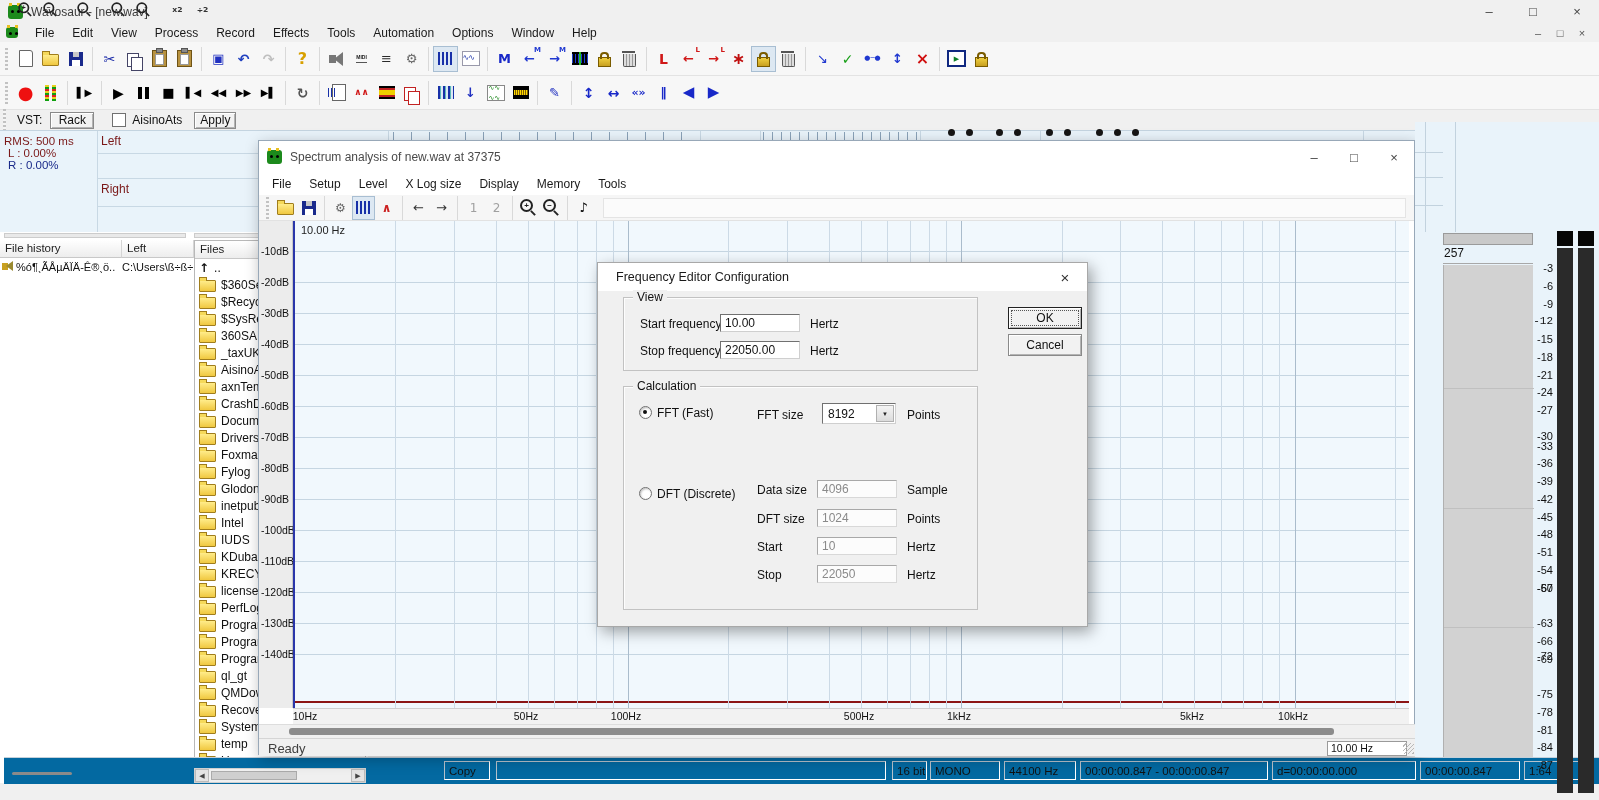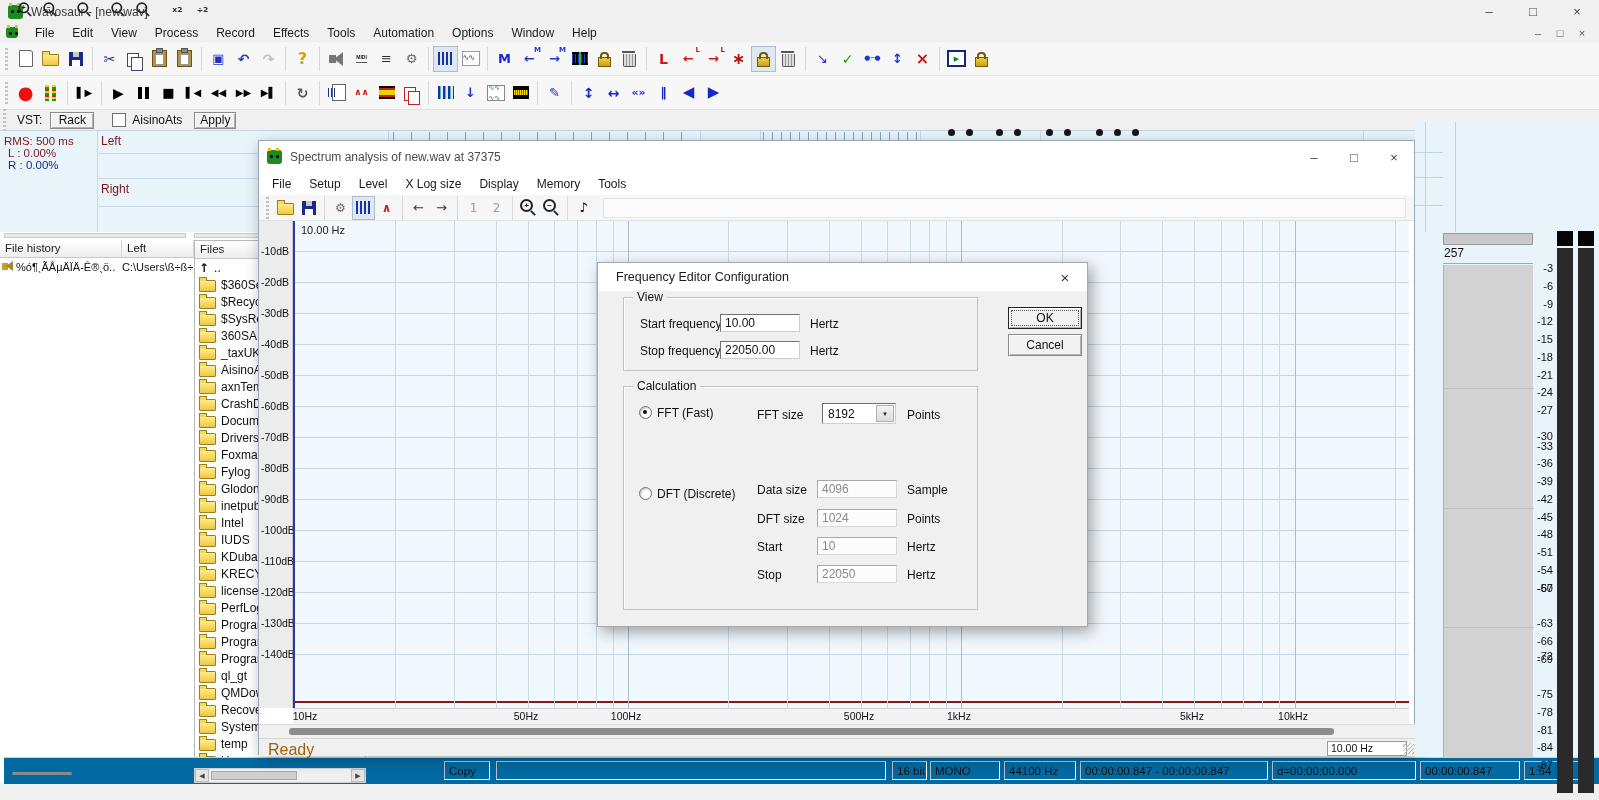--- a/index.html
+++ b/index.html
@@ -105,21 +105,21 @@
   .gl-h{position:absolute;left:0;right:0;height:1px;background:#c6d6e2;}
   .gl-v{position:absolute;top:0;bottom:0;width:1px;background:#ccdae6;}
   .gl-v.dec{background:#aabccc;}
   #spec-redline{position:absolute;left:0;right:0;top:480px;height:2px;background:#8b1515;}
   #spec-cursor{position:absolute;left:6px;top:3px;font-size:11px;color:#222;}
   #spec-xaxis{left:34px;top:567px;width:1116px;height:16px;background:#f2f2f2;border-top:1px solid #cfcfcf;box-sizing:border-box;}
   .xtick{position:absolute;top:1px;font-size:10.5px;color:#111;transform:translateX(-50%);white-space:nowrap;}
   #spec-scroll{left:0;top:583px;width:1157px;height:14px;background:#f0f0f0;border-top:1px solid #ddd;box-sizing:border-box;}
   #spec-thumb{position:absolute;left:30px;top:3px;width:1045px;height:7px;background:#8c8c8c;border-radius:3px;}
   #spec-status{left:0;top:597px;width:1157px;height:18px;background:#f0f0f0;border-top:1px solid #d5d5d5;box-sizing:border-box;}
-  #spec-status .rdy{position:absolute;left:9px;top:2px;font-size:16px;color:#a16207;}
+  #spec-status .rdy{position:absolute;left:9px;top:2px;font-size:13px;color:#404040;}
   #spec-hzbox{position:absolute;left:1068px;top:2px;width:72px;height:13px;background:#fff;border:1px solid #9a9a9a;font-size:10.5px;padding:0 3px;color:#111;}
   #spec-grip{position:absolute;right:2px;bottom:2px;width:11px;height:11px;background:repeating-linear-gradient(135deg,transparent 0 2px,#b8b8b8 2px 3px);}
 
   
   #dialog{left:597px;top:262px;width:491px;height:365px;background:#f0f0f0;border:1px solid #a8a8a8;box-sizing:border-box;box-shadow:4px 5px 14px rgba(0,0,0,.35);z-index:9;}
   #dlg-title{left:0;top:0;width:100%;height:28px;background:#fff;}
   #dlg-title .ttl{font-size:12.5px;color:#1a1a1a;margin-left:18px;}
   #dlg-close{position:absolute;right:12px;top:5px;width:20px;height:18px;display:flex;align-items:center;justify-content:center;font-size:15px;color:#333;}
   .grp{position:absolute;border:1px solid #c2c2c2;box-shadow:inset 1px 1px 0 #fdfdfd;}
   .grp .lg{position:absolute;top:-8px;left:9px;background:#f0f0f0;padding:0 4px;font-size:12px;color:#111;}
@@ -591,21 +591,21 @@
     <div class="abs" style="left:28px;top:141px;width:90px;height:1px;background:#a8a8a8"></div>
     <div class="abs" style="left:28px;top:143px;width:90px;height:492px;background:#d2d2d2;border-left:1px solid #b0b0b0;box-sizing:border-box">
       <div class="abs" style="left:0;top:123px;width:90px;height:1px;background:#c0c0c0"></div>
       <div class="abs" style="left:0;top:243px;width:90px;height:1px;background:#c0c0c0"></div>
       <div class="abs" style="left:0;top:362px;width:90px;height:1px;background:#c0c0c0"></div>
     </div>
     <div id="meter-scale">
         <span class="mlab" style="left: 112px; top: 140px;">-3</span>
         <span class="mlab" style="left: 112px; top: 157.75px;">-6</span>
         <span class="mlab" style="left: 112px; top: 175.5px;">-9</span>
-        <span class="mlab" style="left: 112px; top: 193.25px;">-12</span>
+        <span class="mlab" style="left: 112px; top: 193.25px; font-family: Liberation Mono, monospace;">-12</span>
         <span class="mlab" style="left: 112px; top: 211px;">-15</span>
         <span class="mlab" style="left: 112px; top: 228.75px;">-18</span>
         <span class="mlab" style="left: 112px; top: 246.5px;">-21</span>
         <span class="mlab" style="left: 112px; top: 264.25px;">-24</span>
         <span class="mlab" style="left: 112px; top: 282px;">-27</span>
         <span class="mlab" style="left: 112px; top: 299.75px; margin-top: 8px;">-30</span>
         <span class="mlab" style="left: 112px; top: 317.5px;">-33</span>
         <span class="mlab" style="left: 112px; top: 335.25px;">-36</span>
         <span class="mlab" style="left: 112px; top: 353px;">-39</span>
         <span class="mlab" style="left: 112px; top: 370.75px;">-42</span>

